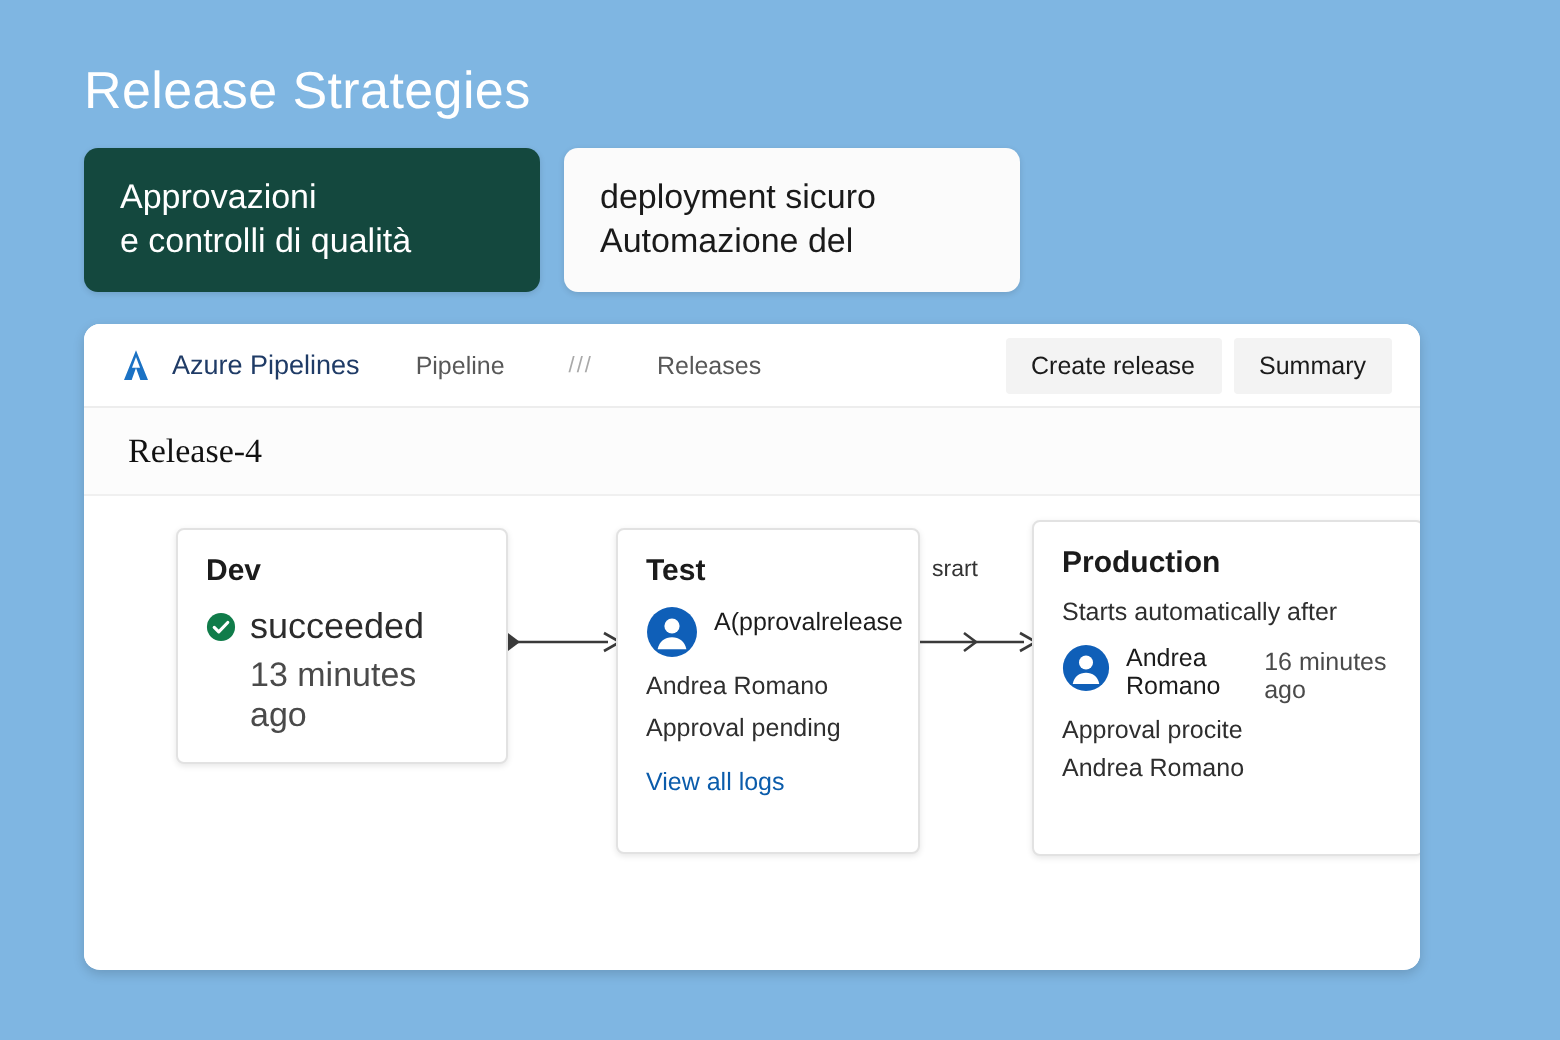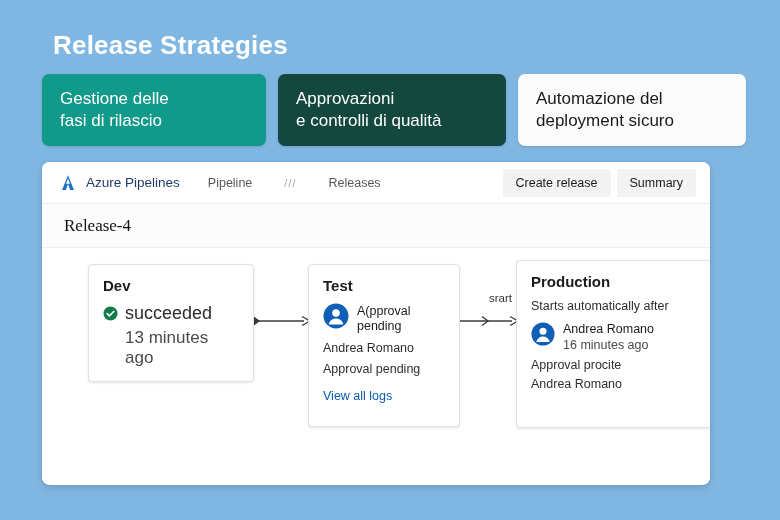--- a/index.html
+++ b/index.html
@@ -12,24 +12,23 @@
     overflow: hidden;
     position: relative;
   }
 
   
   .hero-title {
     position: absolute;
     left: 42px;
     top: 30px;
     font-size: 26px;
-    font-weight: bold;
+    font-weight: normal;
     color: #FFFFFF;
     letter-spacing: 0.2px;
-    margin-left: 11px;
   }
 
   .strategy-cards {
     position: absolute;
     left: 42px;
     top: 74px;
     display: flex;
     gap: 12px;
   }
   .strategy-card {
@@ -131,21 +130,21 @@
   }
 
   .status-row { display: flex; align-items: center; gap: 7px; }
   .check-icon { width: 15px; height: 15px; flex: none; display: block; }
   .status-text { font-size: 18px; color: #2C2C2C; }
   .time-text { font-size: 17px; color: #4A4A4A; margin-top: 4px; margin-left: 22px; }
 
   .person-row { display: flex; align-items: flex-start; gap: 8px; margin-bottom: 6px; }
   .avatar { width: 26px; height: 26px; flex: none; display: block; }
   .avatar-sm { width: 24px; height: 24px; }
-  .person-stack { display: flex; flex-direction: column; }
+  .person-stack { display: flex; flex-direction: row; }
   .approval-wrap { font-size: 12.5px; color: #1B1B1B; line-height: 1.18; padding-top: 1px; }
 
   .body-line { font-size: 12.5px; color: #2E2E2E; margin-top: 7px; }
   .body-line.tight { margin-top: 5px; }
   .link-line {
     font-size: 12.5px;
     color: #0B5CAB;
     margin-top: 13px;
     cursor: pointer;
   }
@@ -153,46 +152,41 @@
   .prod-name { font-size: 12.5px; color: #1B1B1B; }
   .prod-time { font-size: 12.5px; color: #4A4A4A; margin-top: 2px; }
 
   
   .connector { position: absolute; }
   .conn-1 { left: 212px; top: 66px; width: 56px; height: 14px; }
   .conn-2 { left: 418px; top: 66px; width: 58px; height: 14px; }
   .conn-label {
     position: absolute;
     left: 424px;
-    top: 44px;
+    top: 31px;
     font-size: 11.5px;
     color: #333333;
-    margin-left: 23px;
   }
 </style>
 </head>
 <body>
 
 <div class="hero-title">Release Strategies</div>
 
 <div class="strategy-cards">
 
-  <div class="strategy-card teal">
-    <span class="sc-line">Gestione delle</span>
-    <span class="sc-line">fasi di rilascio</span>
-  </div>
 
   <div class="strategy-card forest">
     <span class="sc-line">Approvazioni</span>
     <span class="sc-line">e controlli di qualità</span>
   </div>
 
   <div class="strategy-card light">
+    <span class="sc-line">deployment sicuro</span>
     <span class="sc-line">Automazione del</span>
-    <span class="sc-line">deployment sicuro</span>
   </div>
 
 </div>
 
 <div class="app-panel">
 
   <div class="app-header">
 
     <div class="brand">
       <svg class="azure-logo" viewBox="0 0 24 24">
@@ -242,21 +236,21 @@
     <div class="stage stage-test">
       <div class="stage-name">Test</div>
       <div class="person-row">
         <svg class="avatar" viewBox="0 0 26 26">
           <circle cx="13" cy="13" r="12.5" fill="#0F5FB8"></circle>
           <circle cx="13" cy="10" r="3.8" fill="#FFFFFF"></circle>
           <path d="M5.8 21.6 C6.6 17.6 9.5 15.6 13 15.6 C16.5 15.6 19.4 17.6 20.2 21.6 Z" fill="#FFFFFF"></path>
         </svg>
         <div class="person-stack approval-wrap">
           <span>A(pproval</span>
-          <span>pending</span>
+          <span>release</span>
         </div>
       </div>
       <div class="body-line">Andrea Romano</div>
       <div class="body-line">Approval pending</div>
       <div class="link-line">View all logs</div>
     </div>
 
     <span class="conn-label">srart</span>
     <svg class="connector conn-2" viewBox="0 0 58 14">
       <path d="M0 7 H52" stroke="#3A3A3A" stroke-width="1.3" fill="none"></path>

